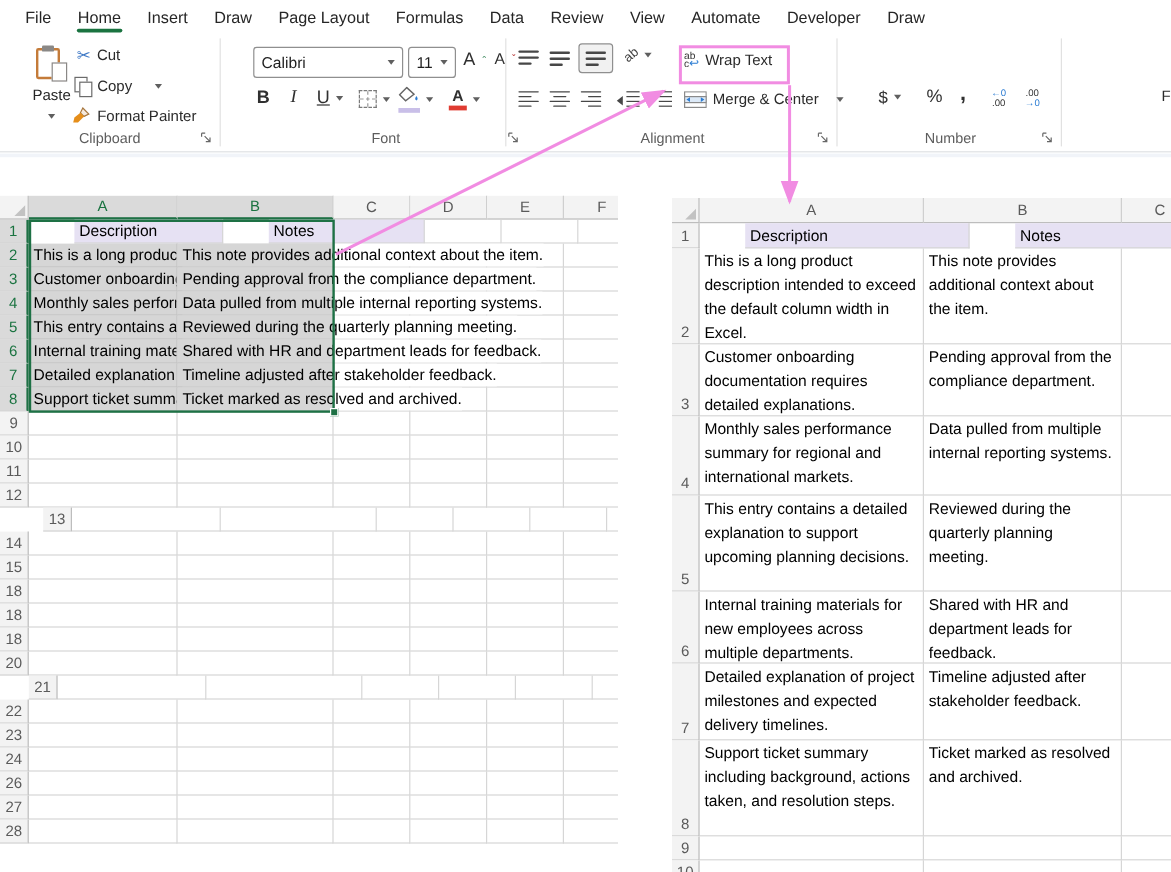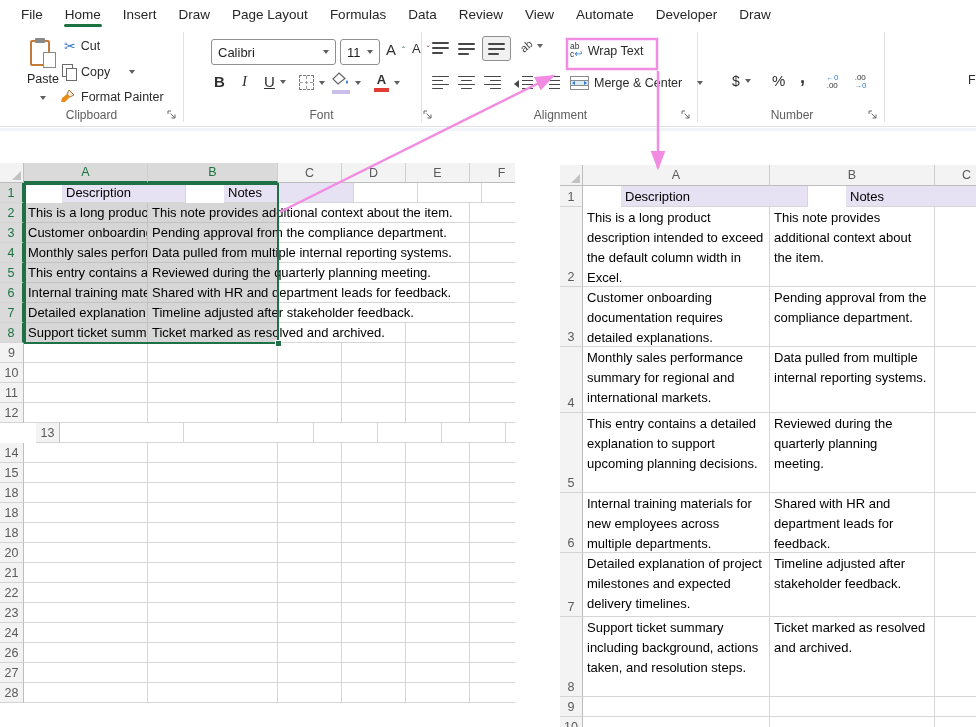--- a/index.html
+++ b/index.html
@@ -545,21 +545,21 @@
     </div>
     <div class="srow" style="height: 20px;">
       <div class="xl-rowhdr" style="width: 24px;">20</div>
       <div class="xl-cell" style="width: 124px;"></div>
       <div class="xl-cell" style="width: 130px;"></div>
       <div class="xl-cell" style="width: 64px;"></div>
       <div class="xl-cell" style="width: 64px;"></div>
       <div class="xl-cell" style="width: 64px;"></div>
       <div class="xl-cell" style="width: 64px;"></div>
     </div>
-    <div class="srow" style="height: 20px;">
+    <div class="srow" style="height: 20px; padding-left: 24px;">
       <div class="xl-rowhdr" style="width: 24px;">21</div>
       <div class="xl-cell" style="width: 124px;"></div>
       <div class="xl-cell" style="width: 130px;"></div>
       <div class="xl-cell" style="width: 64px;"></div>
       <div class="xl-cell" style="width: 64px;"></div>
       <div class="xl-cell" style="width: 64px;"></div>
       <div class="xl-cell" style="width: 64px;"></div>
     </div>
     <div class="srow" style="height: 20px;">
       <div class="xl-rowhdr" style="width: 24px;">22</div>

